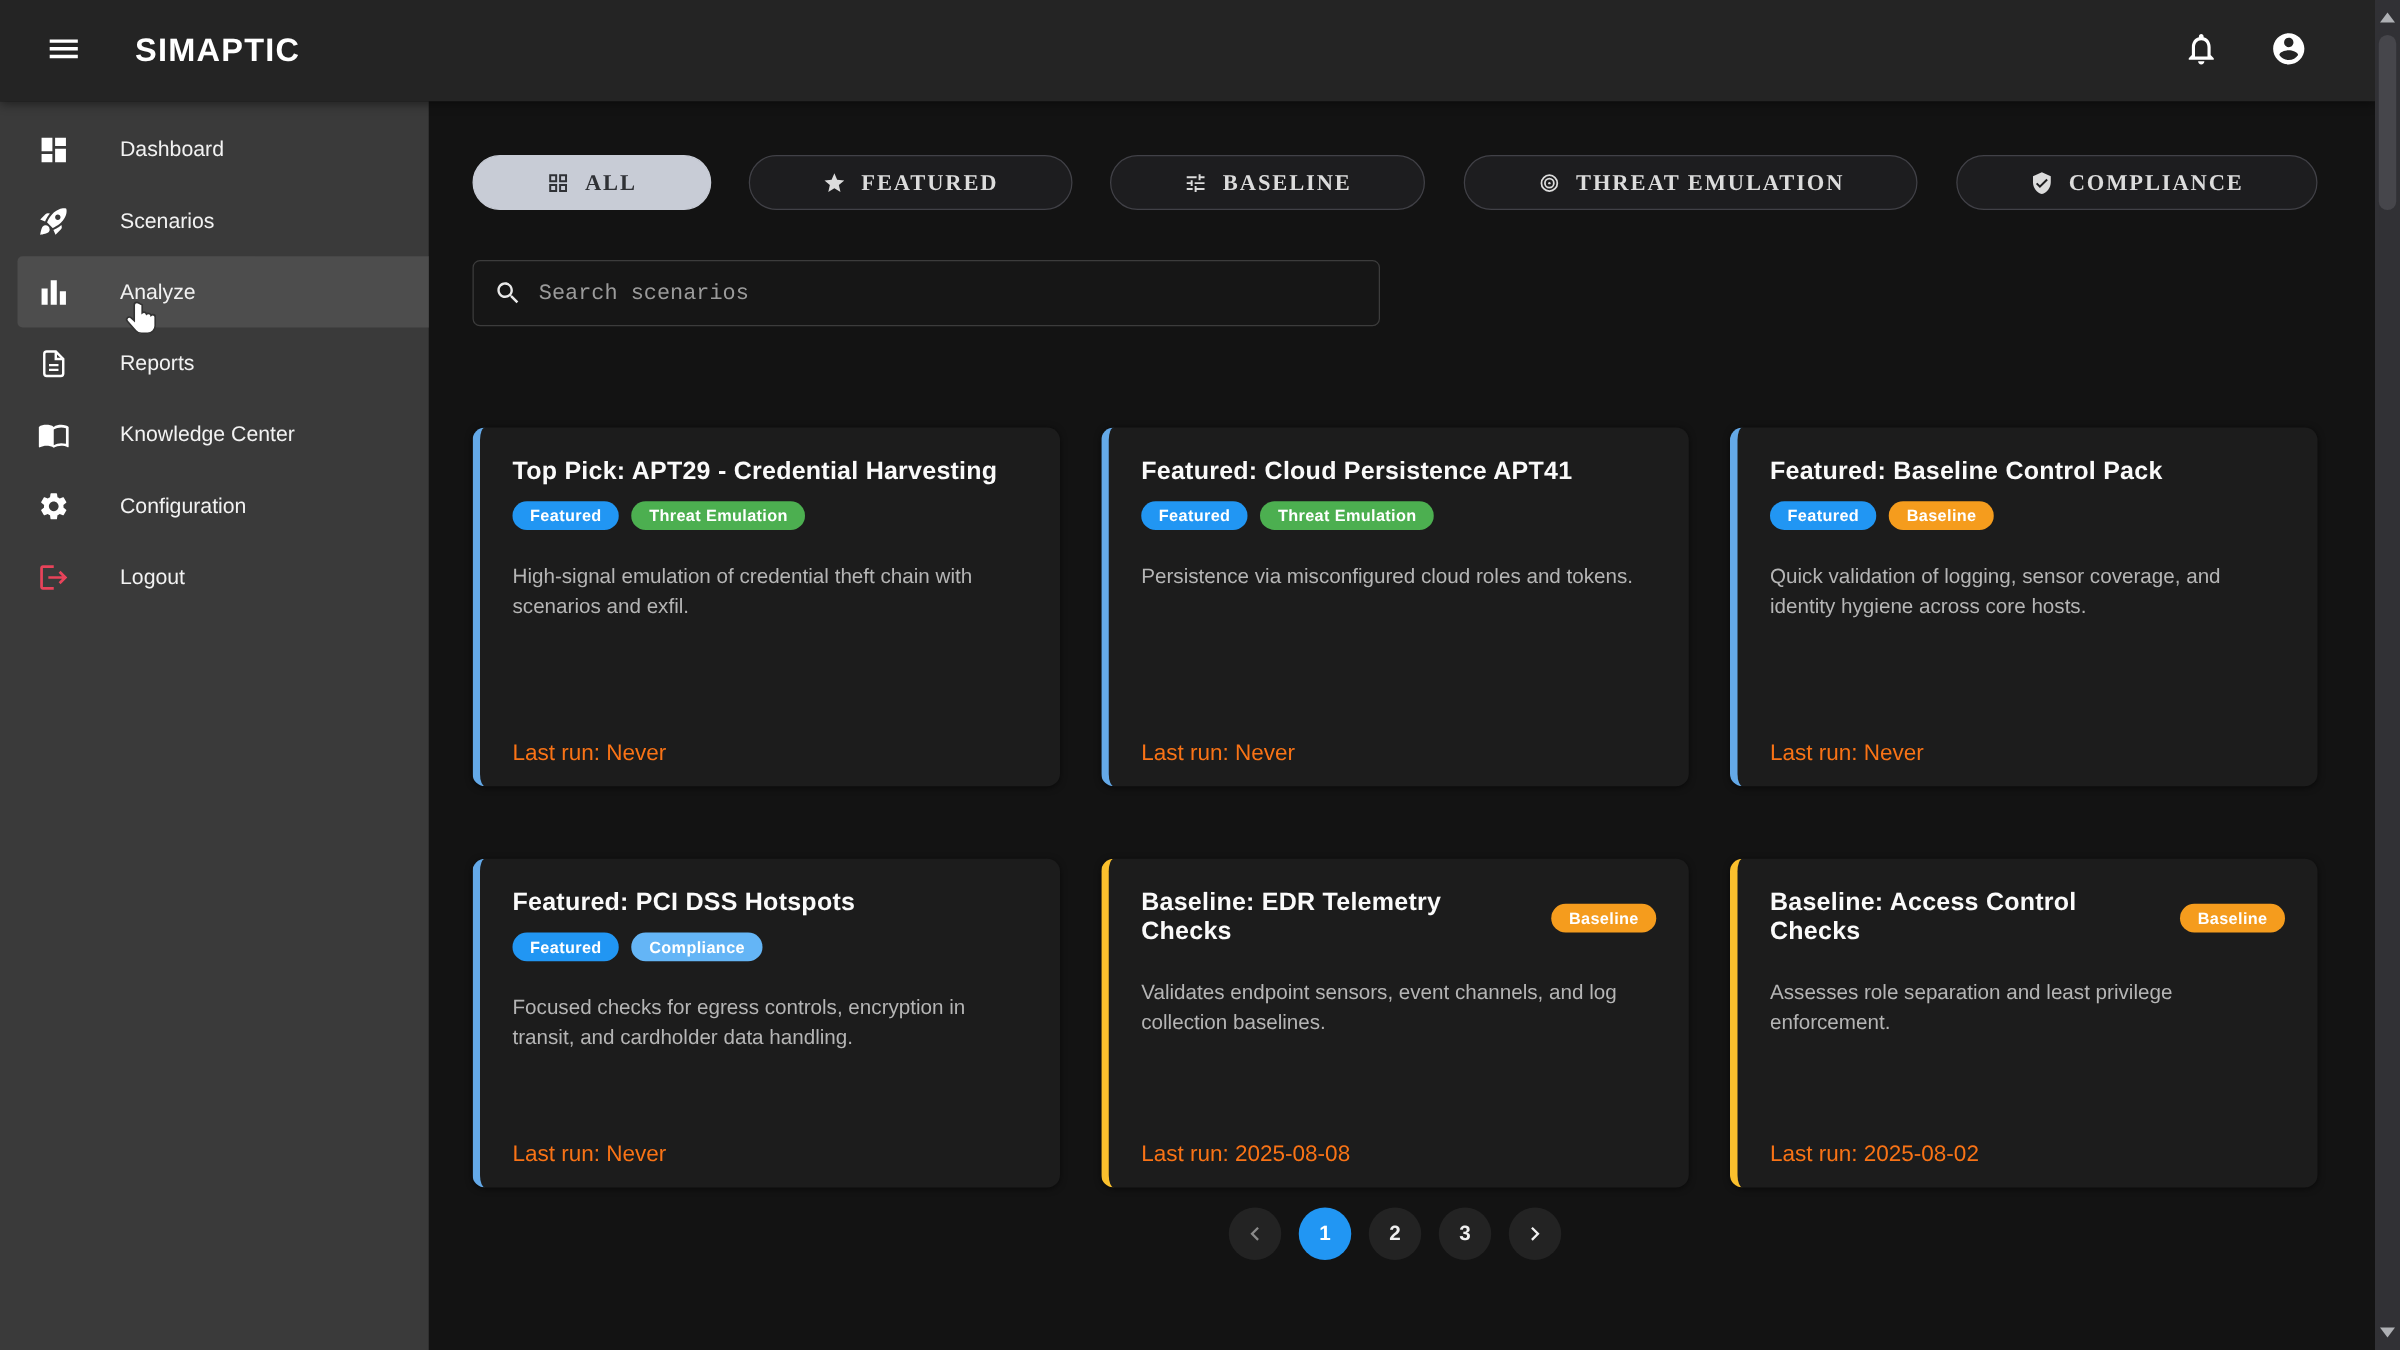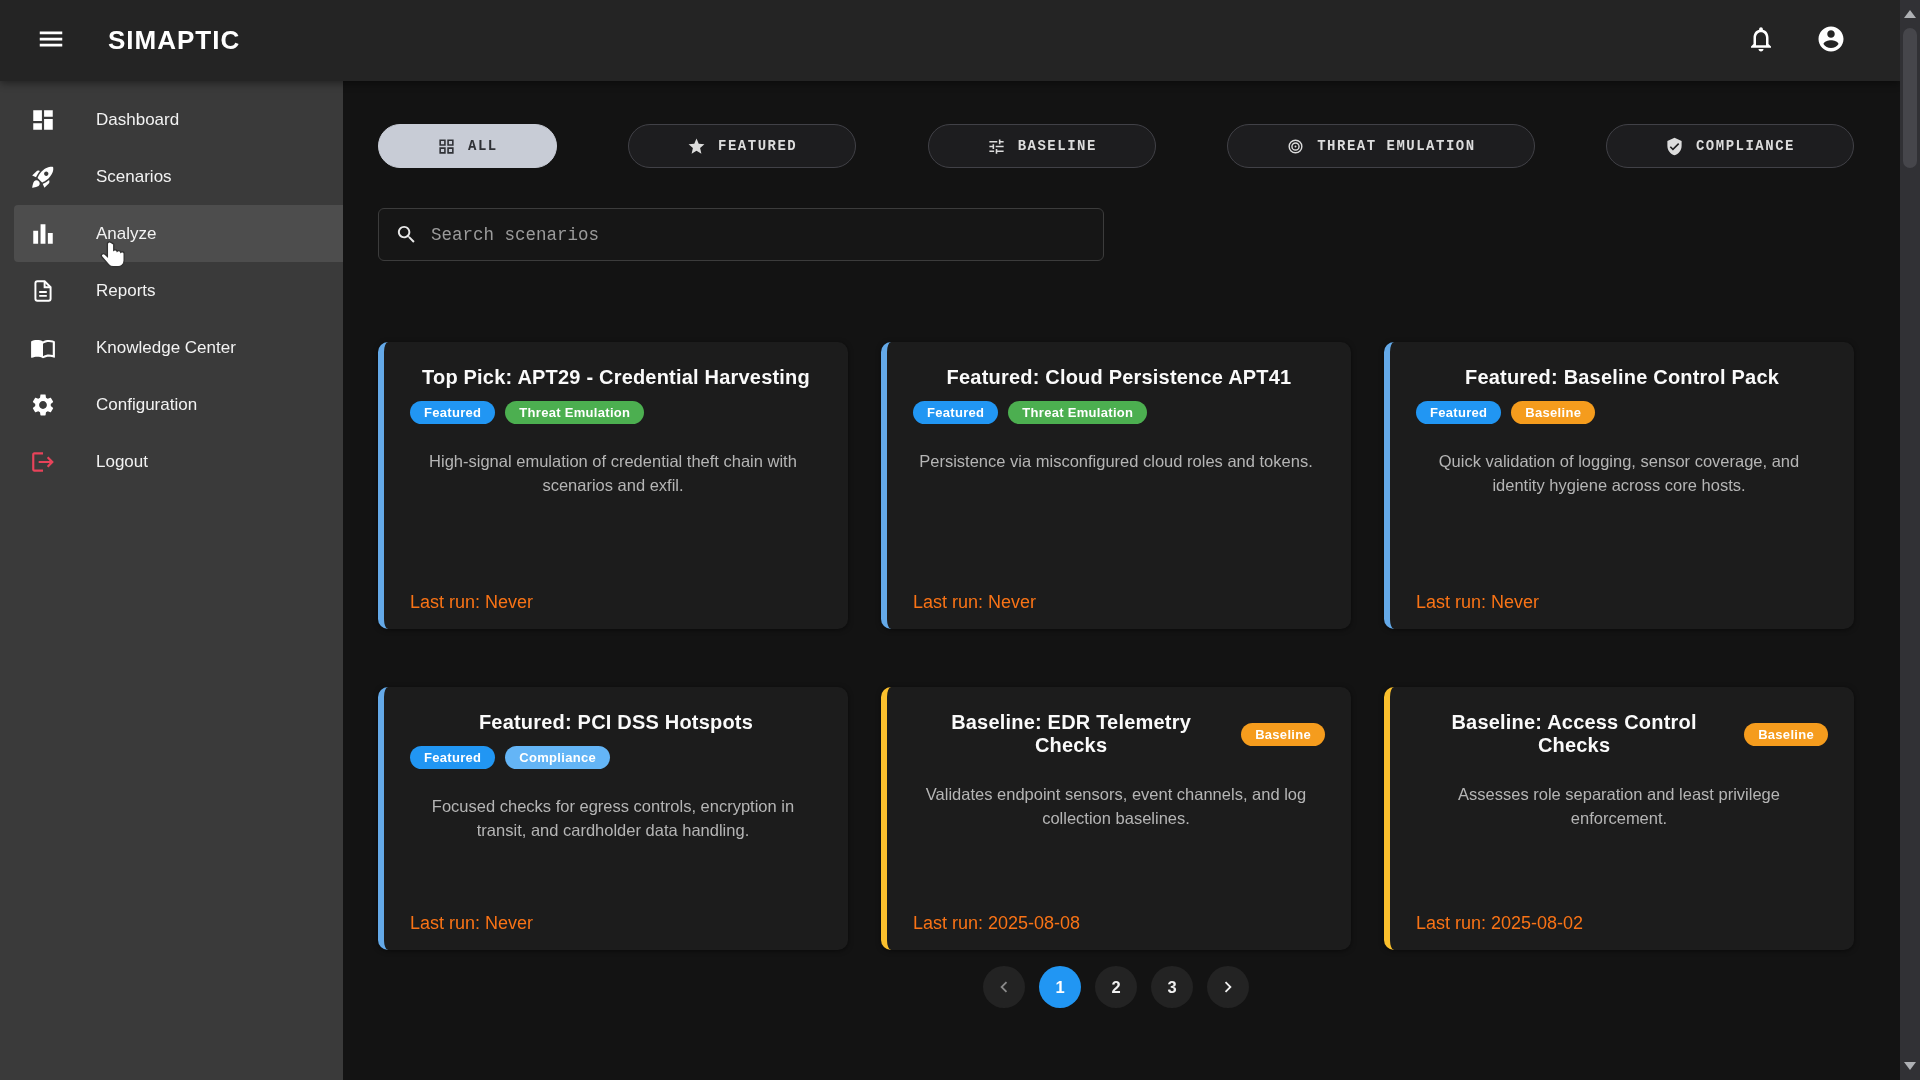--- a/index.html
+++ b/index.html
@@ -31,38 +31,38 @@
   .side-icon svg { width:26px; height:26px; }
   .side-label { font-size:17px; }
 
   
   .content { position:absolute; left:343px; top:81px; width:1557px; height:999px; padding:43px 46px 0 35px; }
 
   .chips { display:flex; justify-content:space-between; gap:18px; }
   .chip {
     height:44px; border-radius:22px; display:flex; align-items:center; justify-content:center;
     gap:12px; padding:0 58px; background:#1d1d1f; border:1px solid #414147;
-    color:#dcdcdc; font-size:14px; font-weight:600; letter-spacing:1.5px;
-    cursor:pointer; white-space:nowrap; font-family:Liberation Mono, monospace;
+    color:#dcdcdc; font-size:18px; font-weight:600; letter-spacing:1.5px;
+    cursor:pointer; white-space:nowrap; font-family:Liberation Serif, serif;
   }
   .chip svg { width:19px; height:19px; flex:none; }
   .chip.active { background:#c8ccd6; border-color:#c8ccd6; color:#2f3136; }
 
   .searchbar {
     margin-top:40px; width:726px; height:53px; border:1px solid #3c3c3c; border-radius:6px;
     background:#161616; display:flex; align-items:center; padding:0 16px; gap:13px;
   }
   .searchbar svg { width:23px; height:23px; color:#e8e8e8; flex:none; }
   .searchbar input { flex:1; background:none; border:none; outline:none; color:#737373; font-size:17.5px; font-family:Liberation Mono, monospace; }
   .searchbar input::placeholder { color:#9b9b9b; }
 
   .grid {
     margin-top:81px; display:grid;
     grid-template-columns:repeat(3,1fr); grid-template-rows:287px 263px;
-    column-gap:33px; row-gap:58px;text-align:center;
+    column-gap:33px; row-gap:58px;
   }
   .card {
     position:relative; background:#1c1c1c; border-radius:10px;
     border-left:6px solid #64a9e8; padding:24px 26px;
     box-shadow:0 1px 5px rgba(0,0,0,.5);
   }
   .card-title-row { display:flex; justify-content:space-between; align-items:center; gap:12px; }
   .card-title { font-size:20px; font-weight:600; color:#fafafa; letter-spacing:.2px; }
   .badges { display:flex; gap:10px; margin-top:12px; }
   .badge { font-size:13px; font-weight:700; color:#fff; padding:4px 14px; border-radius:13px; letter-spacing:.3px; white-space:nowrap; }

